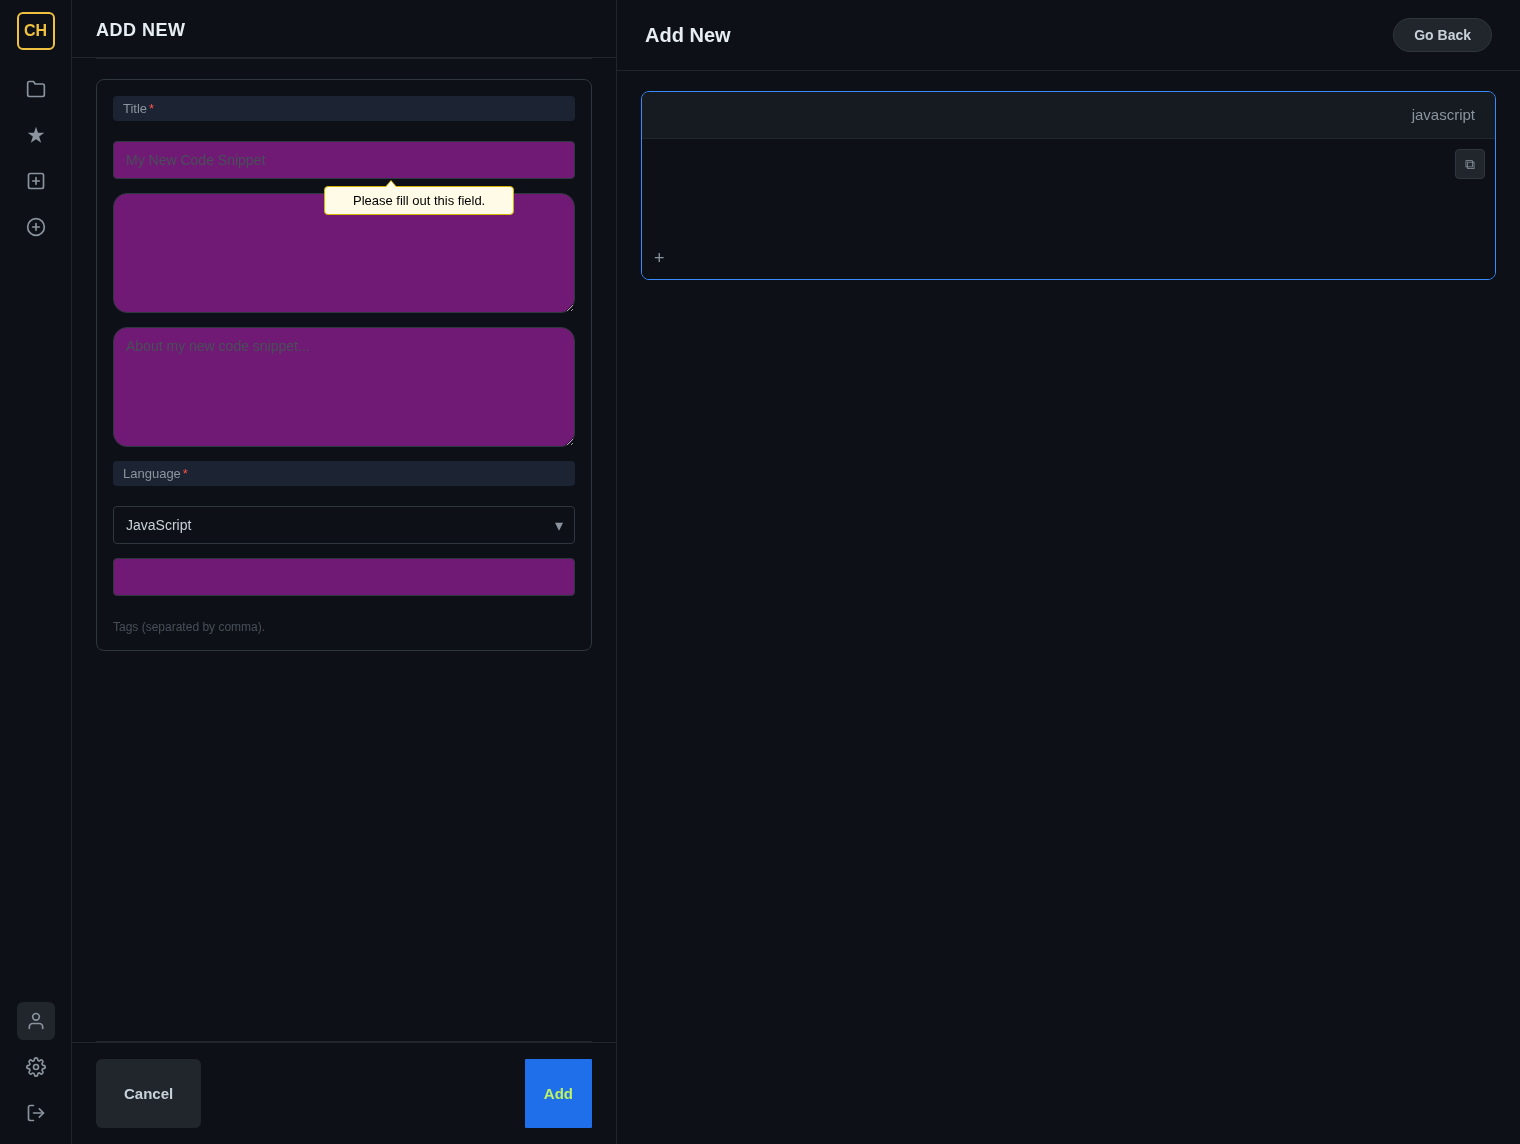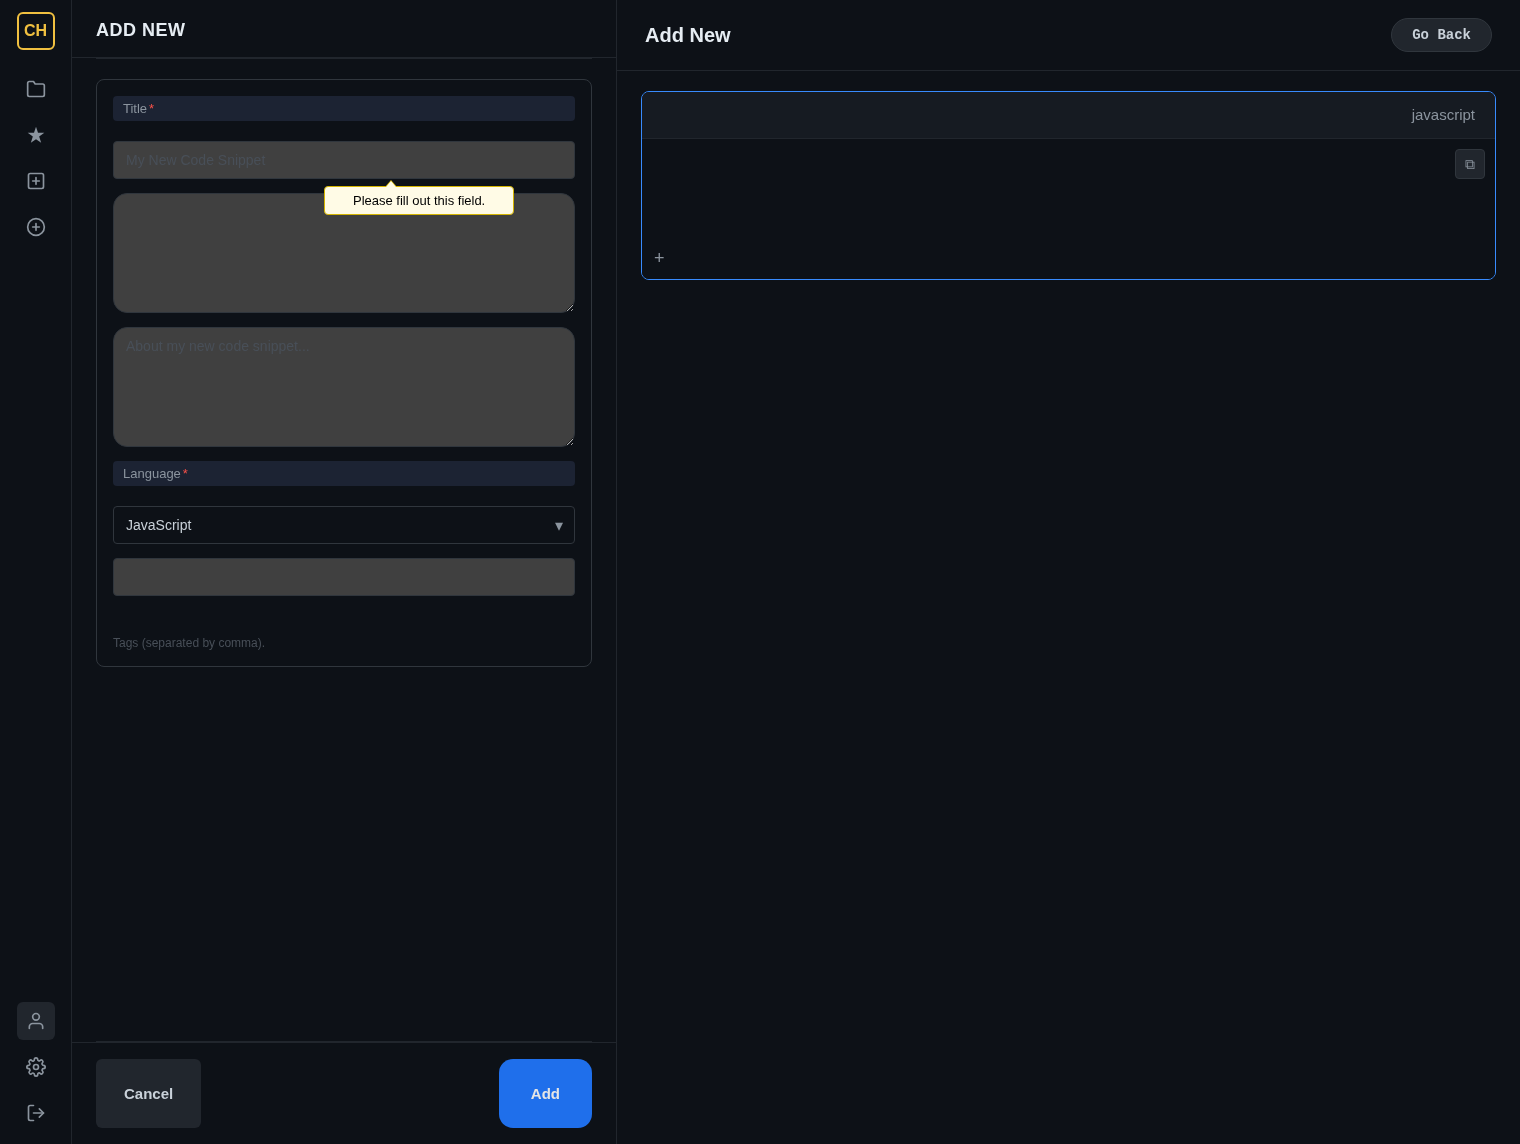--- a/index.html
+++ b/index.html
@@ -124,21 +124,21 @@
       border-radius: 4px;
       display: inline-block;
       width: 100%;
     }
     .field-label .required {
       color: #f85149;
       margin-left: 2px;
     }
     .form-input {
       width: 100%;
-      background: #404040;
+      background: #701a75;
       border: 1px solid #30363d;
       border-radius: 4px;
       color: #8b949e;
       font-size: 14px;
       padding: 10px 12px;
       outline: none;
       font-family: inherit;
     }
     .form-input::placeholder { color: #484f58; }
 
@@ -214,45 +214,45 @@
       right: 12px;
       top: 50%;
       transform: translateY(-50%);
       pointer-events: none;
       color: #8b949e;
     }
 
     .tags-hint {
       font-size: 12px;
       color: #484f58;
-      margin-top: 20px;
+      margin-top: 4px;
     }
 
     .form-actions {
       display: flex;
       justify-content: space-between;
       padding: 16px 24px;
       border-top: 1px solid #21262d;
     }
     .btn-cancel {
       background: #21262d;
       color: #c9d1d9;
       border: none;
       border-radius: 6px;
       padding: 26px 28px;
       font-size: 15px;
       font-weight: 600;
       cursor: pointer;
     }
     .btn-add {
       background: #1f6feb;
-      color: #e5e5e5;
+      color: #bef264;
       border: none;
-      border-radius: 14px;
-      padding: 10px 32px;
+      border-radius: 1px;
+      padding: 10px 19px;
       font-size: 15px;
       font-weight: 600;
       cursor: pointer;
     }
 
     
     .right-panel {
       flex: 1;
       background: #0d1117;
       display: flex;
@@ -272,21 +272,20 @@
     }
     .btn-go-back {
       background: #21262d;
       color: #c9d1d9;
       border: 1px solid #30363d;
       border-radius: 20px;
       padding: 8px 20px;
       font-size: 14px;
       font-weight: 600;
       cursor: pointer;
-      font-family: Liberation Mono, monospace;
     }
 
     .preview-area {
       flex: 1;
       padding: 20px 24px;
     }
     .preview-card {
       border: 1px solid #388bfd;
       border-radius: 8px;
       overflow: hidden;

